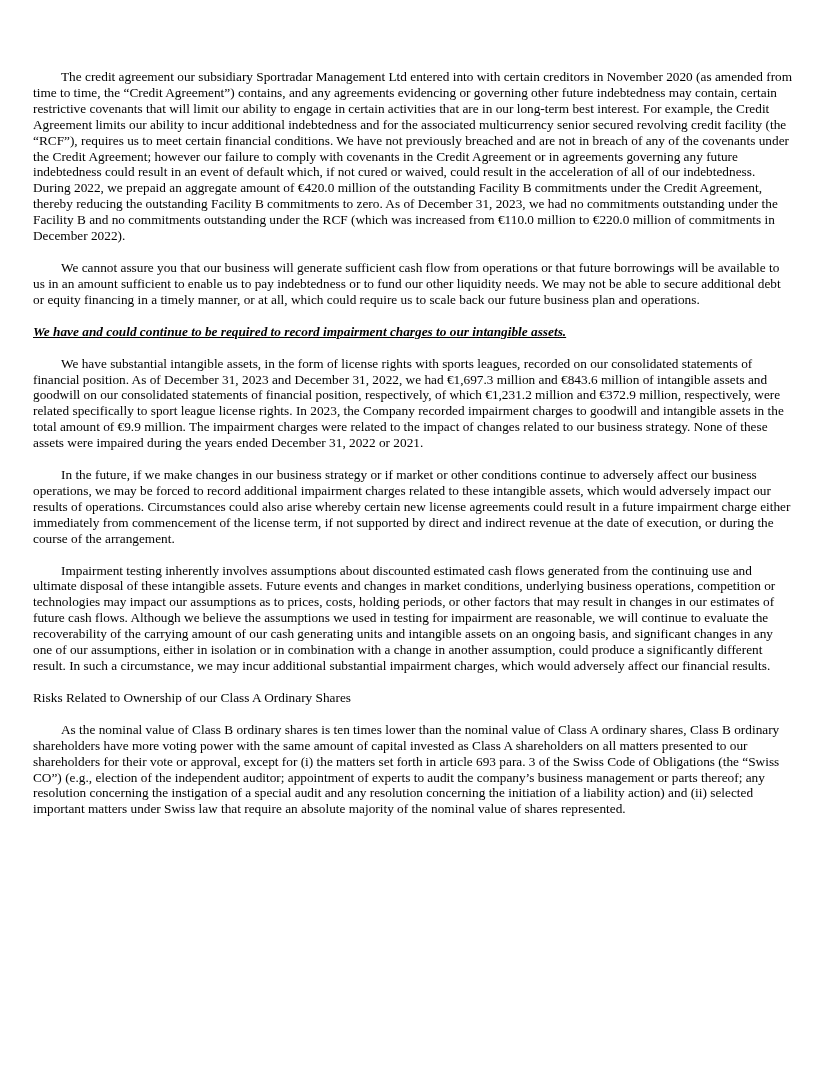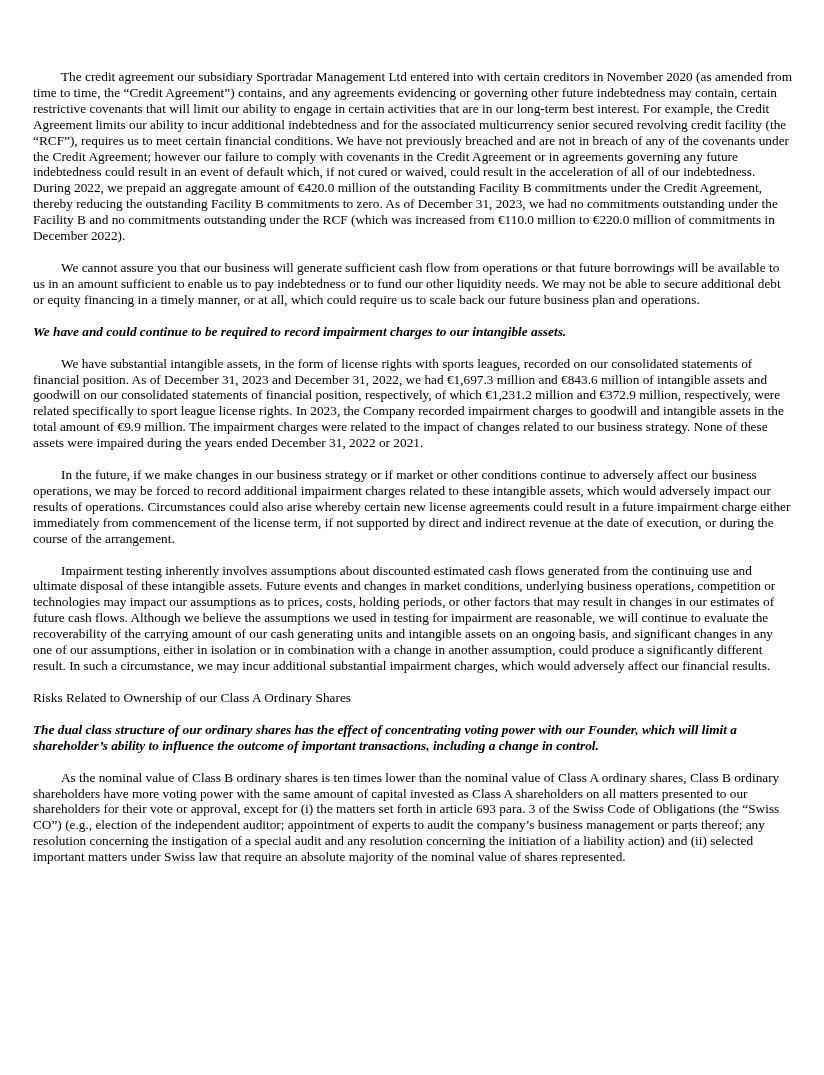--- a/index.html
+++ b/index.html
@@ -23,20 +23,21 @@
   }
   .para {
     margin: 0 0 16px 0;
     text-indent: 28px;
   }
   .heading-bold-italic {
     margin: 15px 0 16px 0;
     font-weight: bold;
     font-style: italic;
     text-indent: 0;
+    text-decoration: underline;
   }
   .heading-bold {
     margin: 0 0 16px 0;
     font-weight: normal;
     text-indent: 0;
   }
   .page-number {
     position: absolute;
     left: 0;
     right: 0;
@@ -56,17 +57,16 @@
   <p class="heading-bold-italic">We have and could continue to be required to record impairment charges to our intangible assets.</p>
 
   <p class="para">We have substantial intangible assets, in the form of license rights with sports leagues, recorded on our consolidated statements of financial position. As of December 31, 2023 and December 31, 2022, we had €1,697.3 million and €843.6 million of intangible assets and goodwill on our consolidated statements of financial position, respectively, of which €1,231.2 million and €372.9 million, respectively, were related specifically to sport league license rights. In 2023, the Company recorded impairment charges to goodwill and intangible assets in the total amount of €9.9 million. The impairment charges were related to the impact of changes related to our business strategy. None of these assets were impaired during the years ended December 31, 2022 or 2021.</p>
 
   <p class="para">In the future, if we make changes in our business strategy or if market or other conditions continue to adversely affect our business operations, we may be forced to record additional impairment charges related to these intangible assets, which would adversely impact our results of operations. Circumstances could also arise whereby certain new license agreements could result in a future impairment charge either immediately from commencement of the license term, if not supported by direct and indirect revenue at the date of execution, or during the course of the arrangement.</p>
 
   <p class="para">Impairment testing inherently involves assumptions about discounted estimated cash flows generated from the continuing use and ultimate disposal of these intangible assets. Future events and changes in market conditions, underlying business operations, competition or technologies may impact our assumptions as to prices, costs, holding periods, or other factors that may result in changes in our estimates of future cash flows. Although we believe the assumptions we used in testing for impairment are reasonable, we will continue to evaluate the recoverability of the carrying amount of our cash generating units and intangible assets on an ongoing basis, and significant changes in any one of our assumptions, either in isolation or in combination with a change in another assumption, could produce a significantly different result. In such a circumstance, we may incur additional substantial impairment charges, which would adversely affect our financial results.</p>
 
   <p class="heading-bold">Risks Related to Ownership of our Class A Ordinary Shares</p>
 
-  <p class="heading-bold-italic">The dual class structure of our ordinary shares has the effect of concentrating voting power with our Founder, which will limit a shareholder’s ability to influence the outcome of important transactions, including a change in control.</p>
 
   <p class="para">As the nominal value of Class B ordinary shares is ten times lower than the nominal value of Class A ordinary shares, Class B ordinary shareholders have more voting power with the same amount of capital invested as Class A shareholders on all matters presented to our shareholders for their vote or approval, except for (i) the matters set forth in article 693 para. 3 of the Swiss Code of Obligations (the “Swiss CO”) (e.g., election of the independent auditor; appointment of experts to audit the company’s business management or parts thereof; any resolution concerning the instigation of a special audit and any resolution concerning the initiation of a liability action) and (ii) selected important matters under Swiss law that require an absolute majority of the nominal value of shares represented.</p>
 
 </div>
 
 </body></html>

